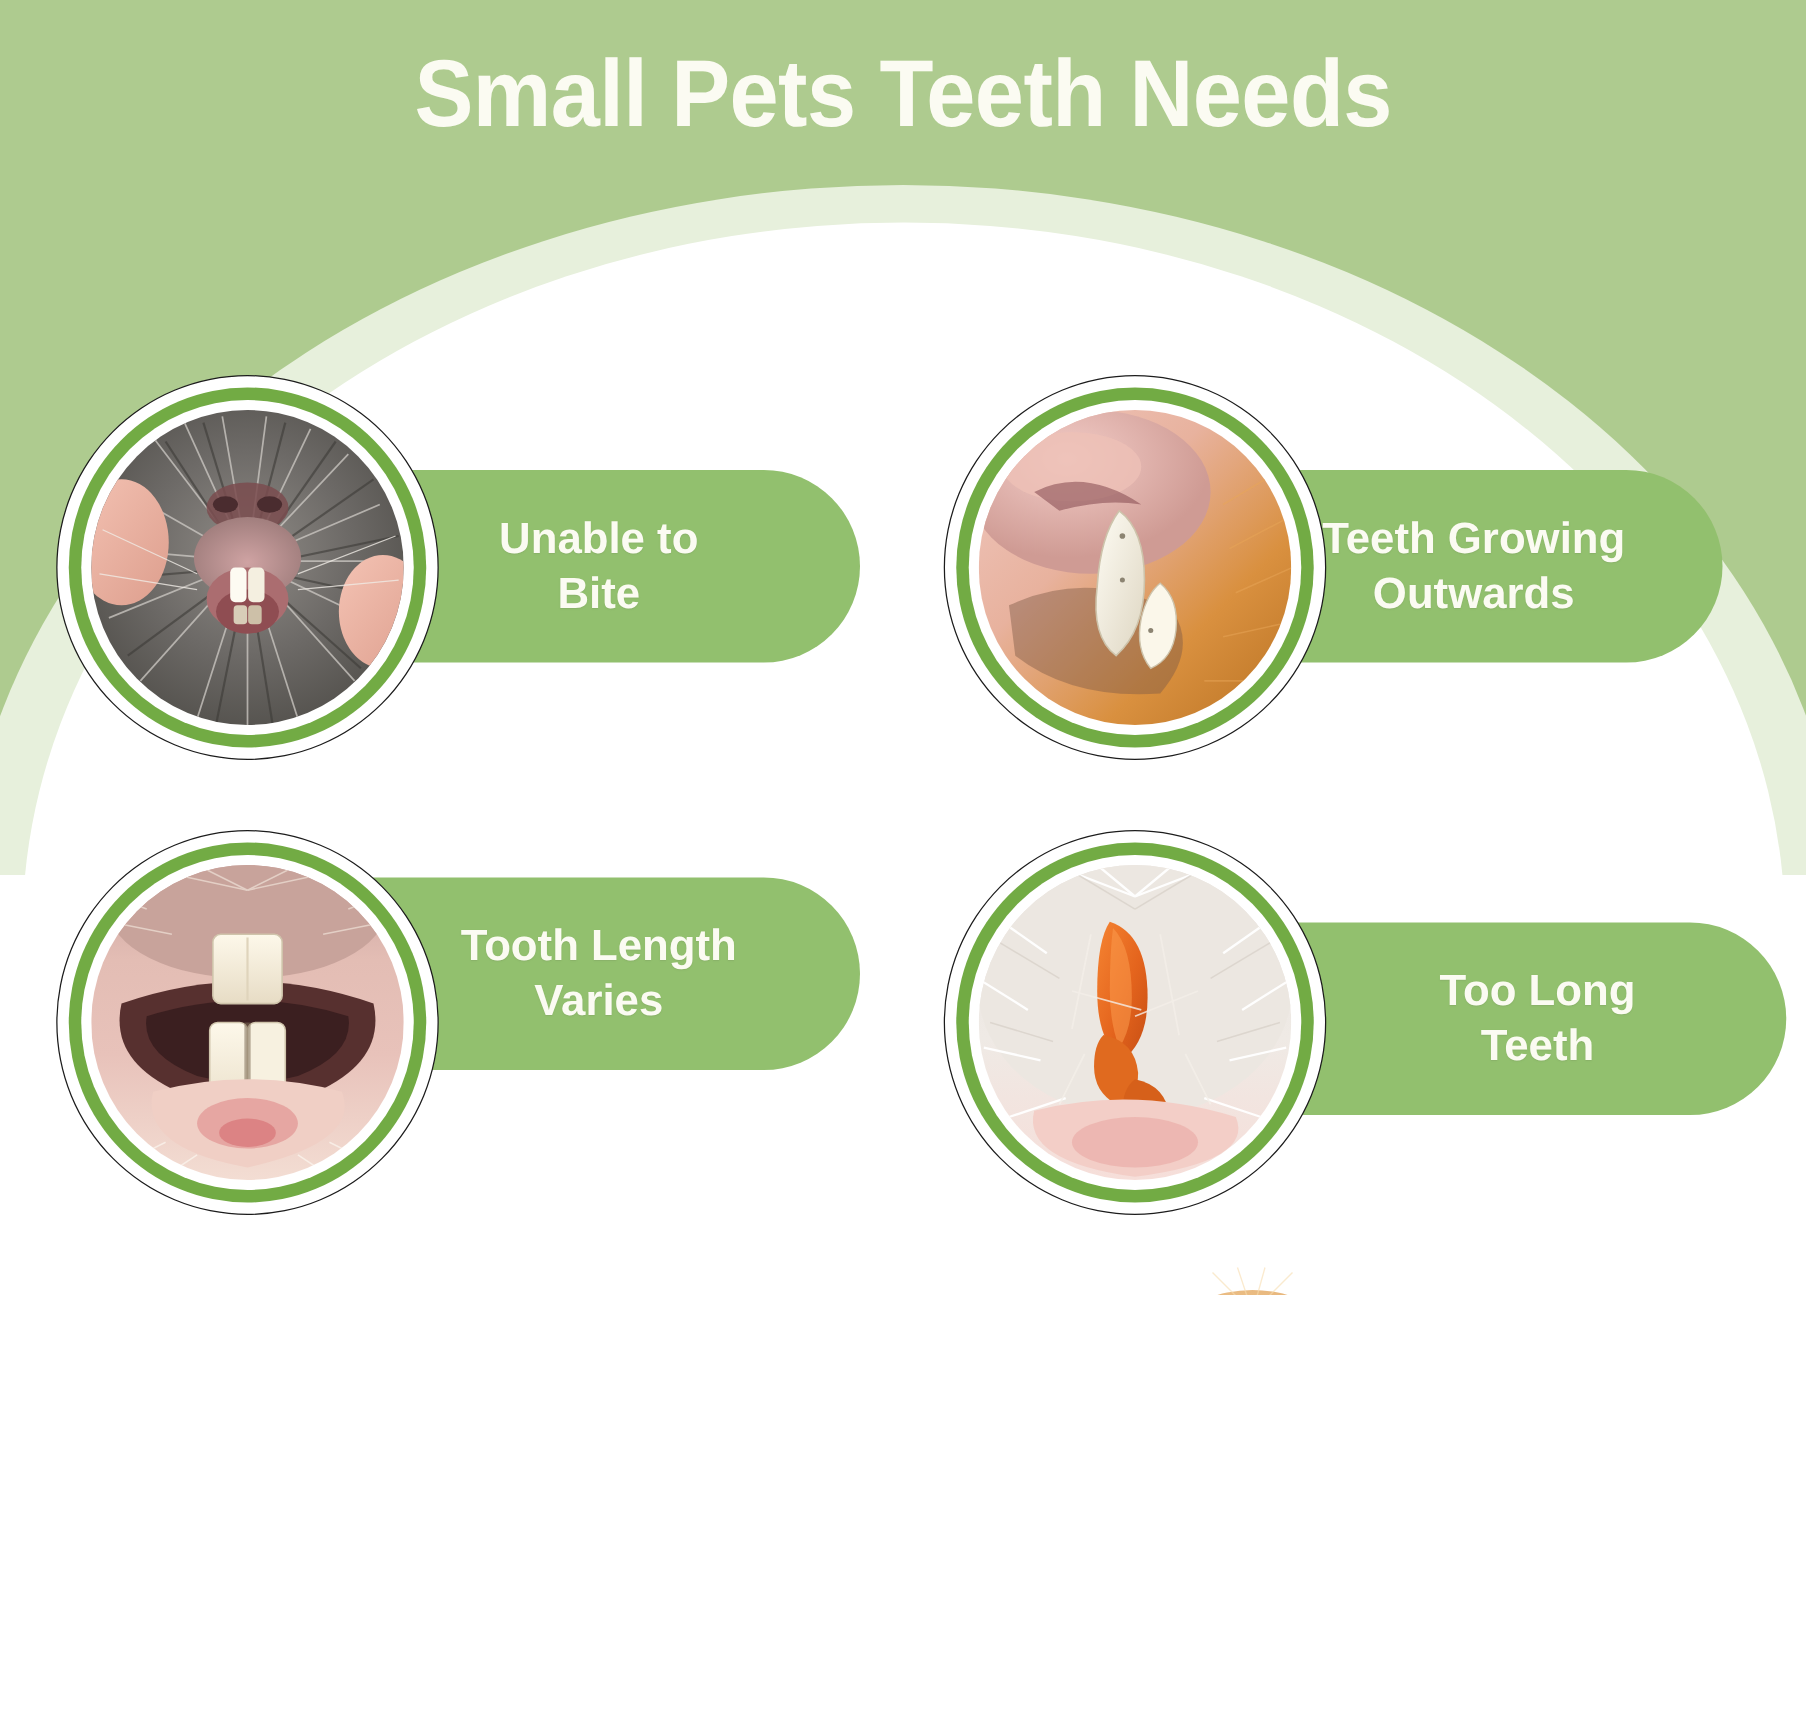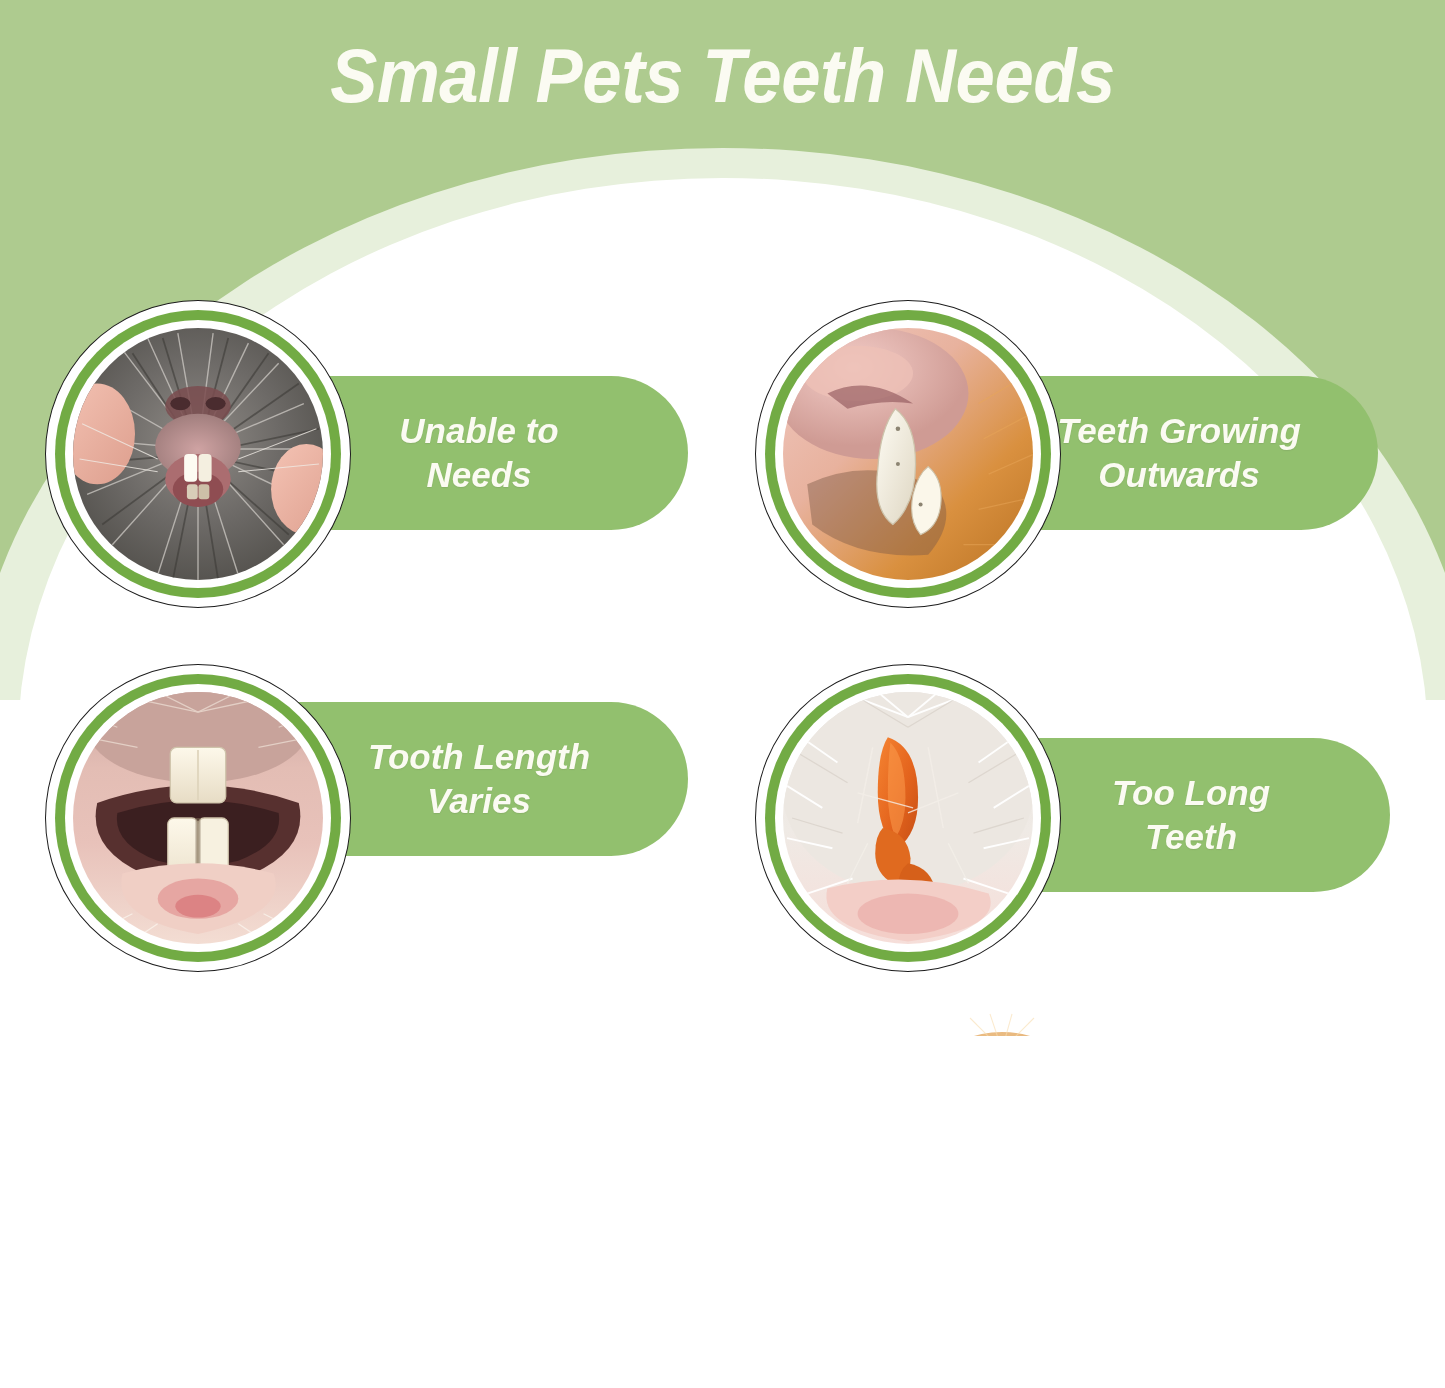--- a/index.html
+++ b/index.html
@@ -4,21 +4,21 @@
 <style>
   * { margin:0; padding:0; box-sizing:border-box; }
   html,body{ background:#ffffff; }
   body{
     width:1445px; height:1388px;
     font-family:"Liberation Sans", sans-serif;
     overflow:hidden; position:relative;
   }
 
   
-  #stage{ position:absolute; inset:0; width:1445px; height:1036px; background:#ffffff; overflow:hidden;font-style:italic; }
+  #stage{ position:absolute; inset:0; width:1445px; height:1036px; background:#ffffff; overflow:hidden; }
 
   
   #bg-green{
     position:absolute; left:0; top:0; width:1445px; height:712px;
     background:#aecb8f;
   }
   
   #bg-halo{
     position:absolute;
     left:-30px; top:148px;
@@ -117,21 +117,21 @@
   <div id="bg-halo"></div>
   <div id="bg-dome"></div>
   <div id="bg-white-bottom"></div>
 
   <div id="title">Small Pets Teeth Needs</div>
 
   <div class="badge">
 
     <div class="pill" style="left:198px; top:376px; width:490px; height:154px;">
       <div class="pill-text">Unable to
-Needs</div>
+Bite</div>
     </div>
 
     <div class="circ-outer" style="left:45px; top:300px; width:306px; height:308px;">
       <div class="circ-green">
         <div class="circ-white">
           <div class="circ-photo">
             <svg class="photo-svg" viewBox="0 0 100 100" preserveAspectRatio="xMidYMid slice" aria-hidden="true">
               <defs>
                 <radialGradient id="g1bg" cx="50%" cy="45%" r="72%">
                   <stop offset="0%" stop-color="#8f8b86"></stop>
@@ -329,21 +329,21 @@
                   <path d="M76 88 L92 96"></path>
               </g>
             </svg>
           </div>
         </div>
       </div>
     </div>
   </div>
 
   <div class="badge">
-    <div class="pill" style="left:920px; top:738px; width:470px; height:154px;">
+    <div class="pill" style="left:959px; top:738px; width:470px; height:154px;">
       <div class="pill-text">Too Long
 Teeth</div>
     </div>
 
     <div class="circ-outer" style="left:755px; top:664px; width:306px; height:308px;">
       <div class="circ-green">
         <div class="circ-white">
           <div class="circ-photo">
             <svg class="photo-svg" viewBox="0 0 100 100" preserveAspectRatio="xMidYMid slice" aria-hidden="true">
               <defs>

